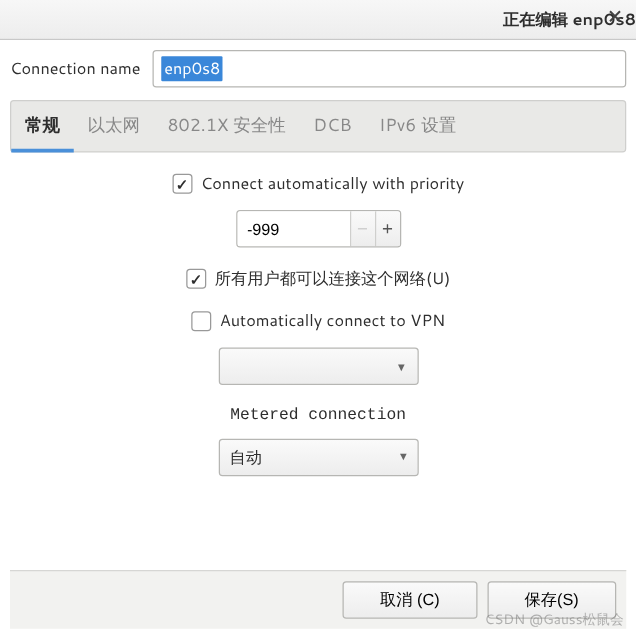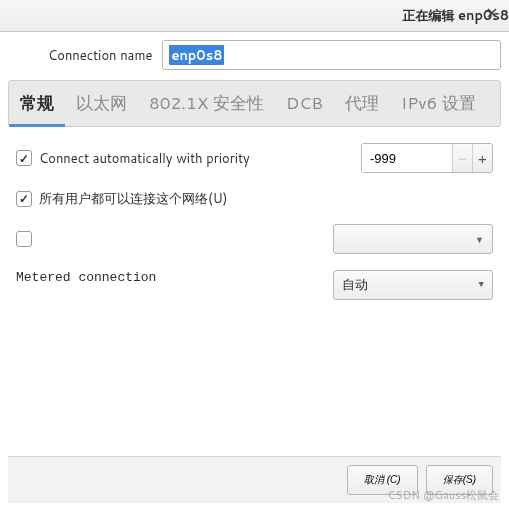--- a/index.html
+++ b/index.html
@@ -38,51 +38,52 @@
   padding: 8px;
   display: flex;
   flex-direction: column;
   height: calc(507px - 28px);
 }
 .row-name {
   display: flex;
   align-items: center;
   gap: 10px;
   margin-bottom: 10px;
-  margin-left: 40px;
 }
 .row-name label { white-space: nowrap; }
 .sel { background: #3a87d9; color: #fff; padding: 1px 2px; border-radius: 1px; }
 .tabs {
   display: flex;
   background: #e9e9e7;
   border: 1px solid #cfcfcd;
   border-radius: 3px;
 }
 .tab {
   padding: 9px 11px;
   color: #888;
   cursor: pointer;
-  font-size: 17px;
+  font-size: 14px;
 }
 .tab.active {
   color: #2e2e2e;
   font-weight: 600;
   border-bottom: 3px solid #4a90d9;
   margin-bottom: -1px;
 }
 .panel {
   border-top: none;
   padding: 16px 8px 8px 8px;
   flex: 1;
 }
 .form-row {
   display: flex;
+  align-items: center;
   margin-bottom: 16px;
-  gap: 24px;
+  gap: 12px;
+  flex-direction: column;
 }
 .check-wrap {
   display: flex;
   align-items: center;
   gap: 7px;
   flex: 1;
 }
 .checkbox {
   width: 16px;
   height: 16px;
@@ -142,27 +143,26 @@
 .footer {
   border-top: 1px solid #d6d6d4;
   padding: 8px;
   display: flex;
   justify-content: flex-end;
   gap: 8px;
   background: #f2f2f0;
 }
 .btn {
   height: 30px;
-  padding: 0 16px;
+  padding: 0 29px;
   border: 1px solid #b6b6b3;
   border-radius: 3px;
   background: linear-gradient(#fafafa, #ededed);
   cursor: pointer;
-  font-size: 10px;
-  font-style: italic;
+  font-size: 13px;
 }
 .watermark {
   position: absolute;
   right: 10px;
   bottom: 4px;
   font-size: 11px;
   color: rgba(120,120,120,0.55);
   pointer-events: none;
   margin-top: 16px;
 }
@@ -176,31 +176,30 @@
     <svg viewBox="0 0 10 10">
         <path d="M1 1 L9 9 M9 1 L1 9" stroke="#444" stroke-width="1.6"></path>
       </svg>
   </div>
 </div>
 
 <div class="content">
 
   <div class="row-name">
     <label>Connection name</label>
-    <div style="flex:1;height:30px;border:1px solid #b6b6b3;border-radius:3px;display:flex;align-items:center;padding:0 6px;font-weight:bold;">
+    <div style="flex:1;height:30px;border:1px solid #b6b6b3;border-radius:3px;display:flex;align-items:center;padding:0 6px;">
       <span class="sel">enp0s8</span>
     </div>
   </div>
 
   <div class="tabs">
     <div class="tab active">常规</div>
     <div class="tab">以太网</div>
     <div class="tab">802.1X 安全性</div>
     <div class="tab">DCB</div>
-    <div class="tab">代理</div>
     <div class="tab">IPv6 设置</div>
   </div>
 
   <div class="panel">
 
     <div class="form-row">
       <div class="check-wrap">
         <div class="checkbox checked"></div>
         <span>Connect automatically with priority</span>
       </div>
@@ -214,20 +213,21 @@
     <div class="form-row">
       <div class="check-wrap">
         <div class="checkbox checked"></div>
         <span>所有用户都可以连接这个网络(U)</span>
       </div>
     </div>
 
     <div class="form-row">
       <div class="check-wrap">
         <div class="checkbox"></div>
+        <span>Automatically connect to VPN</span>
       </div>
       <div class="combo">
         <span></span>
         <span class="arrow">▼</span>
       </div>
     </div>
 
     <div class="form-row" style="margin-top:4px;font-family:Liberation Mono, monospace;">
       <span class="label-static">Metered connection</span>
       <div class="combo">

